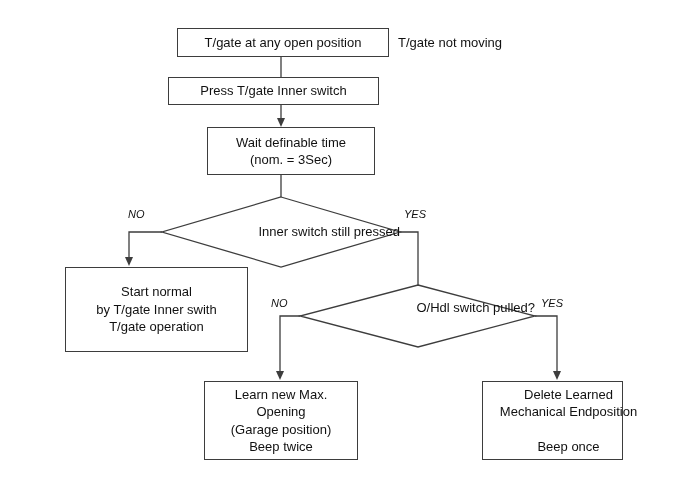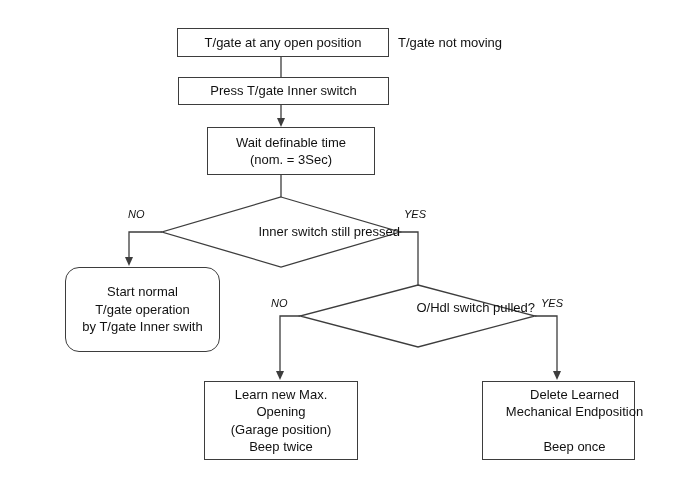--- a/index.html
+++ b/index.html
@@ -73,25 +73,25 @@
     font-style: italic;
   }
   .note {
     position: absolute;
     font-size: 13px;
     line-height: 16px;
     white-space: nowrap;
   }
   
   #node-start   { left: 177px; top: 28px;  width: 212px; height: 29px; }
-  #node-press   { left: 178px; top: 77px;  width: 211px; height: 28px; }
+  #node-press   { left: 168px; top: 77px;  width: 211px; height: 28px; }
   #node-wait    { left: 207px; top: 127px; width: 168px; height: 48px; }
-  #node-normal  { left: 65px;  top: 267px; width: 155px; height: 85px; border-radius: 14px; }
+  #node-normal  { left: 65px;  top: 267px; width: 183px; height: 85px; }
   #node-learn   { left: 204px; top: 381px; width: 154px; height: 79px; }
-  #node-delete  { left: 482px; top: 381px; width: 153px; height: 79px; padding-left: 32px; }
+  #node-delete  { left: 482px; top: 381px; width: 141px; height: 79px; padding-left: 32px; }
   #note-not-moving { left: 398px; top: 35px; text-align: right; }
   #label-decision-inner { left: 162px; top: 224px; width: 238px; }
   #label-decision-ohdl  { left: 300px; top: 300px; width: 235px; }
   #branch-inner-no  { left: 128px; top: 207px; }
   #branch-inner-yes { left: 404px; top: 207px; }
   #branch-ohdl-no   { left: 271px; top: 296px; }
   #branch-ohdl-yes  { left: 541px; top: 296px; }
 </style>
 </head>
 <body>
@@ -137,22 +137,22 @@
     <div class="ln">Wait definable time</div>
     <div class="ln">(nom. = 3Sec)</div>
   </div>
 
   <div class="dlabel" id="label-decision-inner">Inner switch still pressed</div>
   <div class="branch" id="branch-inner-no">NO</div>
   <div class="branch" id="branch-inner-yes">YES</div>
 
   <div class="box" id="node-normal">
     <div class="ln">Start normal</div>
+    <div class="ln">by T/gate Inner swith</div>
     <div class="ln">T/gate operation</div>
-    <div class="ln">by T/gate Inner swith</div>
   </div>
 
   <div class="dlabel" id="label-decision-ohdl">O/Hdl switch pulled?</div>
   <div class="branch" id="branch-ohdl-no">NO</div>
   <div class="branch" id="branch-ohdl-yes">YES</div>
 
   <div class="box" id="node-learn">
     <div class="ln">Learn new Max.</div>
     <div class="ln">Opening</div>
     <div class="ln">(Garage position)</div>

